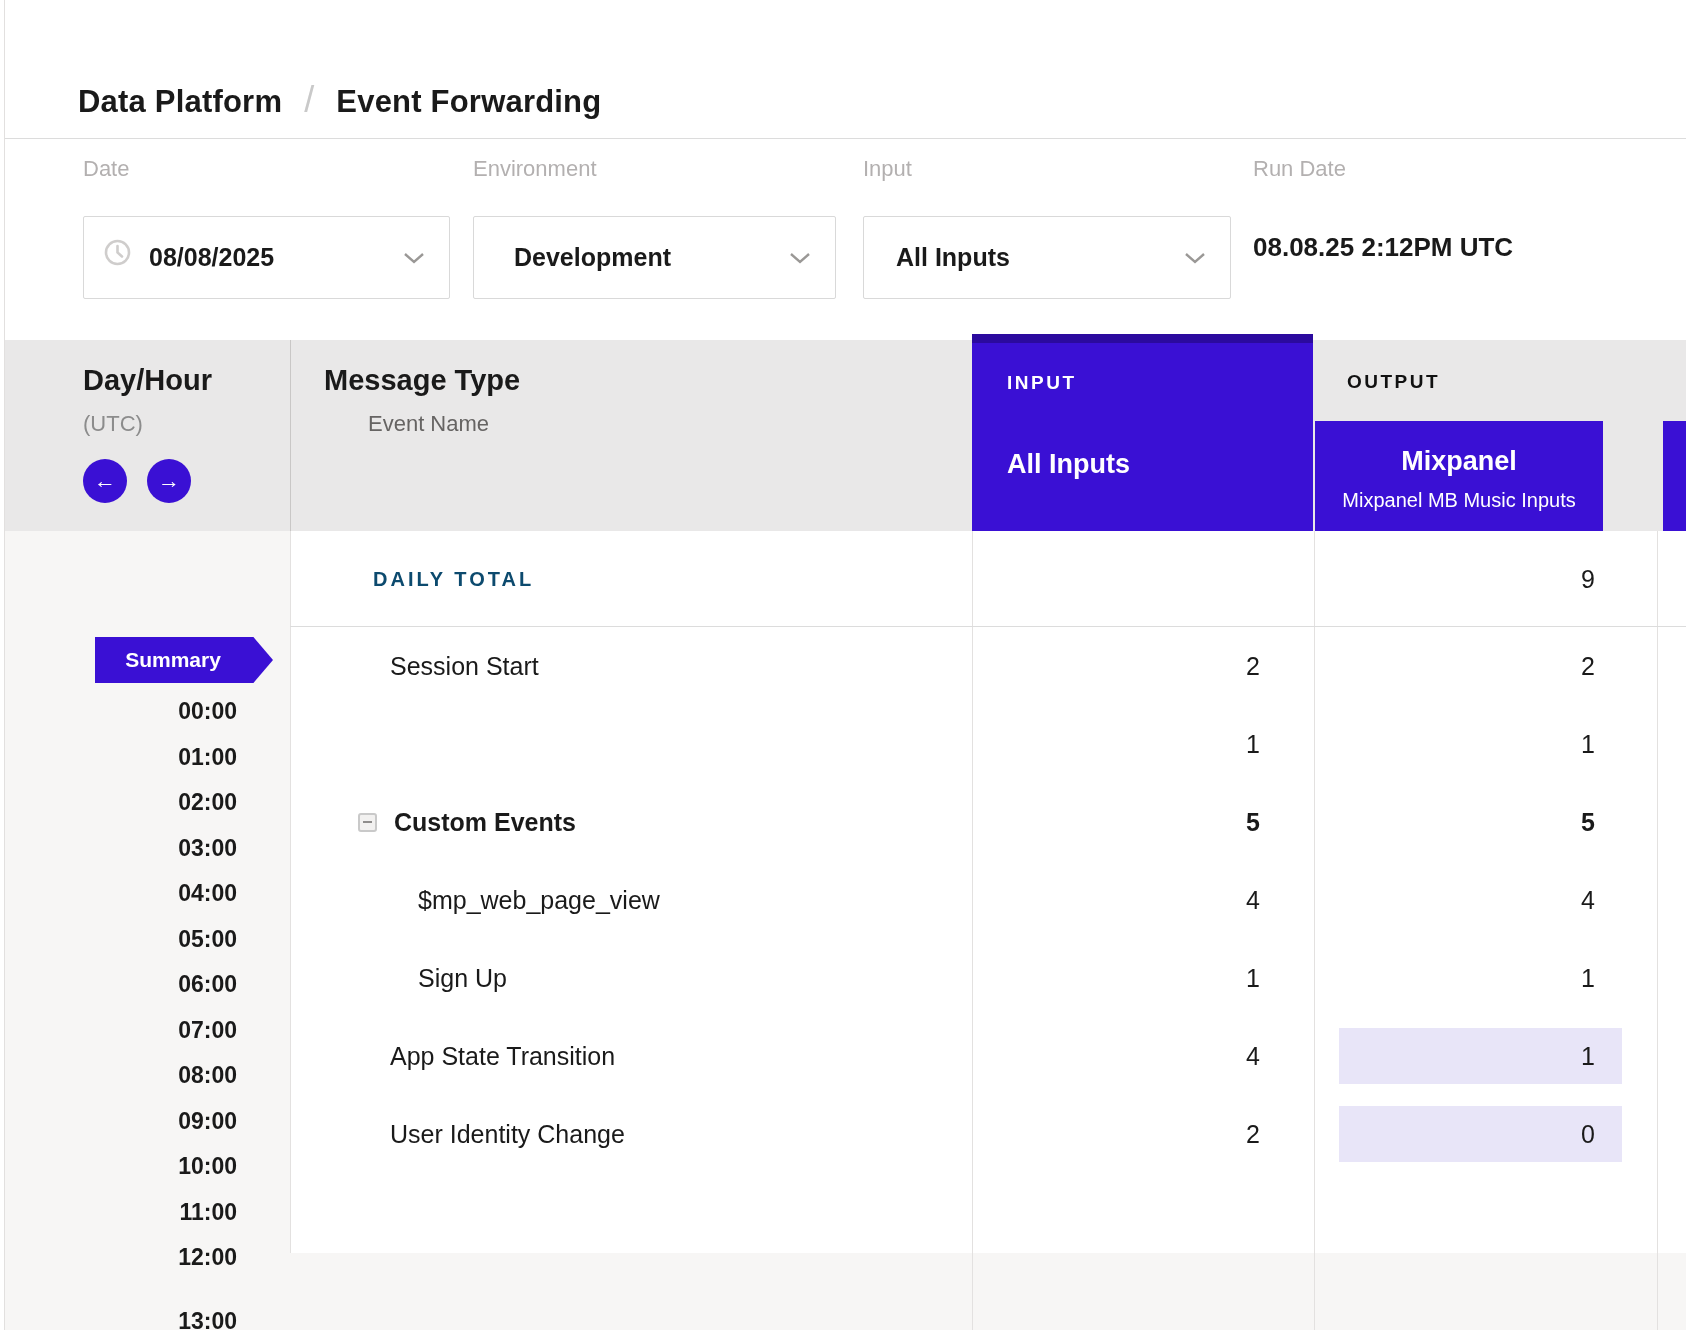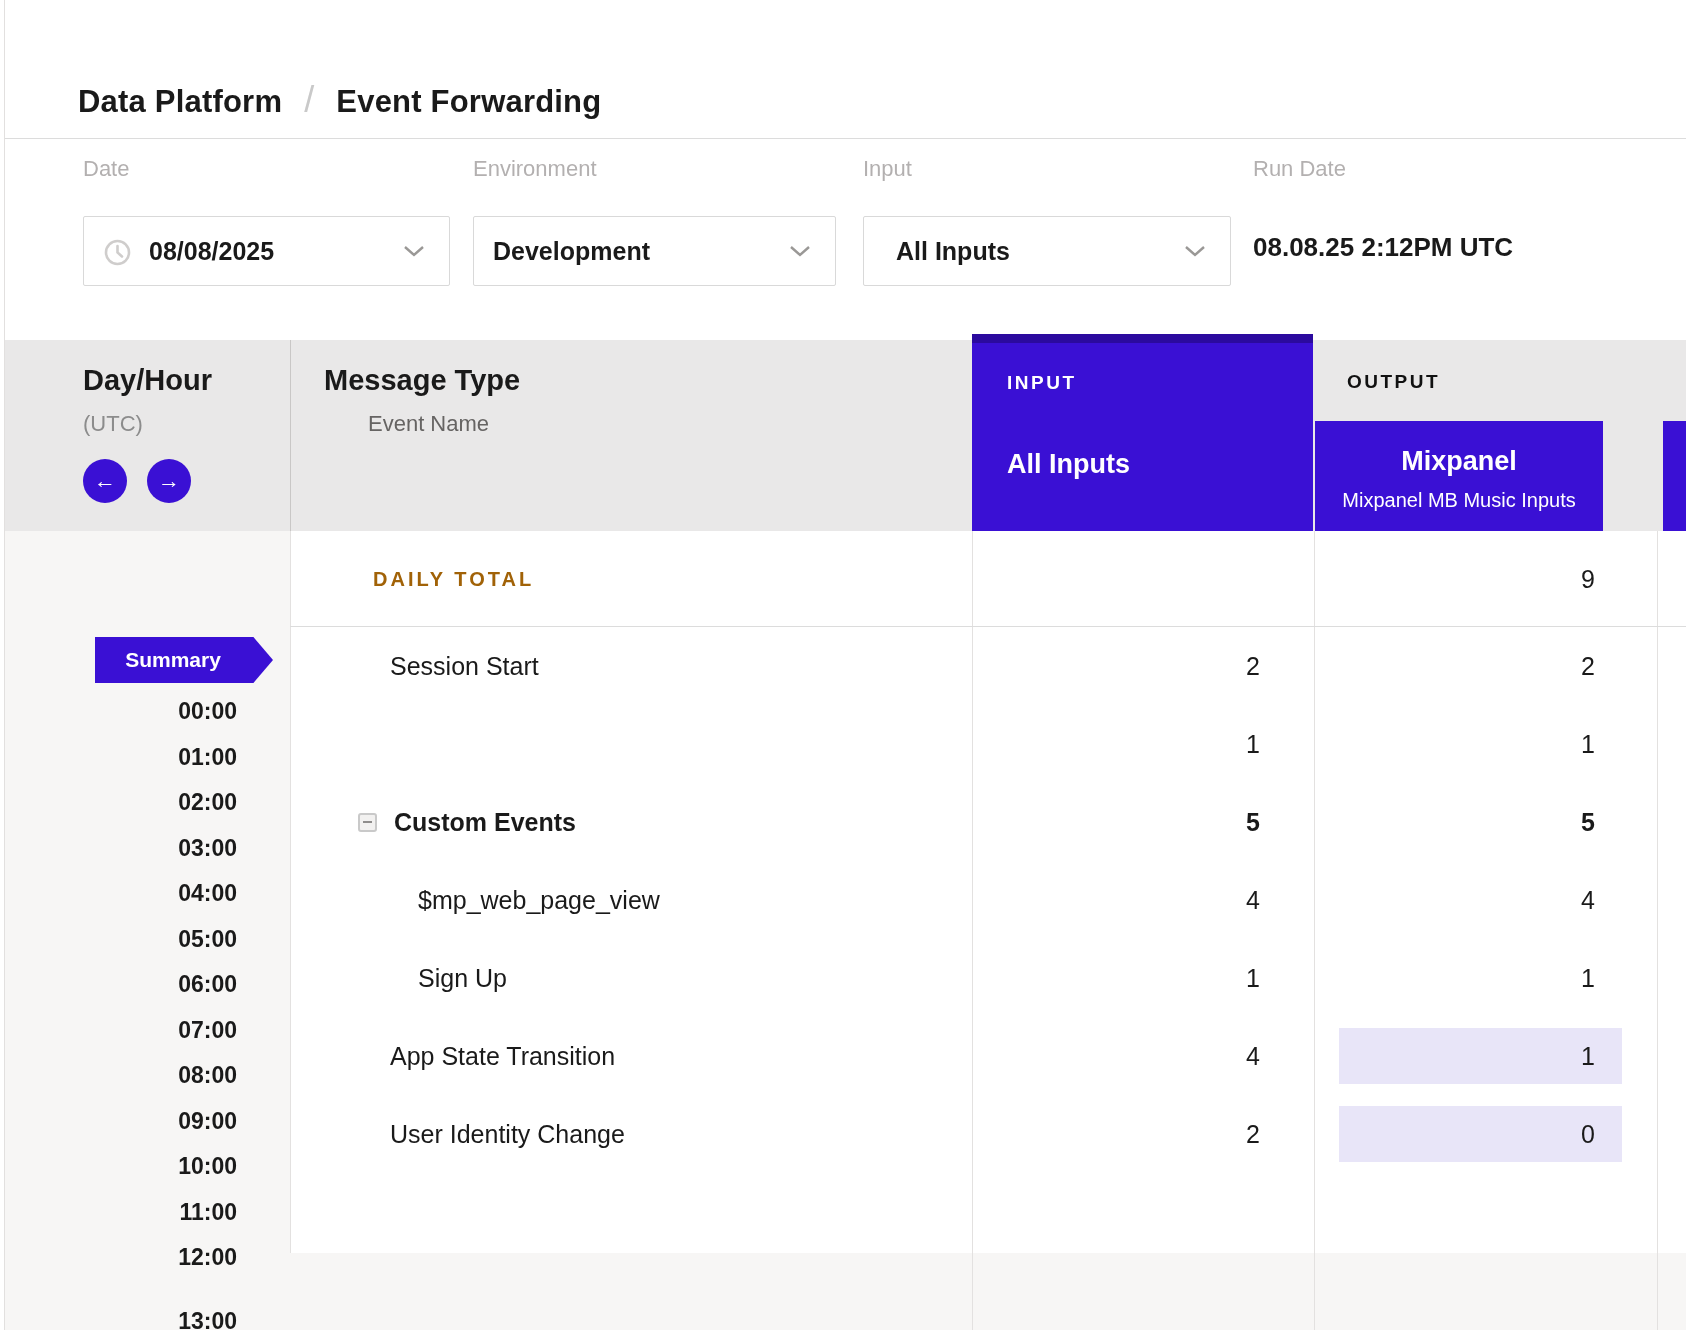--- a/index.html
+++ b/index.html
@@ -13,21 +13,21 @@
   
   .page-left-border{left:4px;top:0;width:1px;height:1330px;background:#e2e0df;}
 
   
   .breadcrumb{left:78px;top:36px;height:44px;display:flex;align-items:center;font-size:31px;font-weight:600;letter-spacing:.2px;margin-top:44px;}
   .crumb-sep{color:#c9c9c9;font-weight:400;font-size:36px;margin:0 22px;transform:translateY(-2px);}
   .header-divider{left:5px;top:138px;width:1681px;height:1px;background:#dcdcdc;}
 
   
   .filter-label{top:156px;font-size:22px;color:#b3b0b0;}
-  .filter-box{top:216px;height:70px;background:#fff;border:1px solid #d9d9d9;border-radius:2px;box-sizing:border-box;display:flex;align-items:center;gap:25px;}
+  .filter-box{top:216px;height:83px;background:#fff;border:1px solid #d9d9d9;border-radius:2px;box-sizing:border-box;display:flex;align-items:center;gap:25px;}
   .filter-value{font-size:25px;font-weight:700;color:#1a1a1a;}
   .chevron{margin-left:auto;margin-right:24px;flex:0 0 auto;}
   .rundate-value{top:232px;left:1253px;font-size:26px;font-weight:700;}
 
   
   .band{left:5px;top:340px;width:1681px;height:191px;background:#e9e8e8;}
   .dayhour-title{left:83px;top:364px;font-size:29px;font-weight:700;}
   .dayhour-sub{left:83px;top:411px;font-size:22px;color:#8c8c8c;}
   .nav-btn{top:459px;width:44px;height:44px;border-radius:50%;background:#3a10d4;color:#fff;
            display:flex;align-items:center;justify-content:center;font-size:22px;font-weight:700;}
@@ -50,21 +50,21 @@
   .divider-v{width:1px;background:#e3e1e0;}
   .summary-badge{left:95px;top:637px;width:178px;height:46px;background:#3a10d4;color:#fff;
     display:flex;align-items:center;justify-content:center;padding-right:22px;box-sizing:border-box;
     font-size:21px;font-weight:700;
     clip-path:polygon(0 0,89% 0,100% 50%,89% 100%,0 100%);}
   .hour{left:0;width:237px;height:26px;text-align:right;font-size:23px;font-weight:700;color:#1a1a1a;}
 
   
   .dtotal-row{left:290px;top:531px;width:1396px;height:96px;}
   .dtotal-label{position:absolute;left:83px;top:0;height:96px;display:flex;align-items:center;
-    font-size:20px;font-weight:700;letter-spacing:3px;color:#a16207;}
+    font-size:20px;font-weight:700;letter-spacing:3px;color:#0c4a6e;}
   .dtotal-border{left:290px;top:626px;width:1396px;height:1px;background:#dcdcdc;}
 
   .row{left:290px;width:1396px;height:78px;}
   .row-label{position:absolute;left:100px;top:0;height:78px;display:flex;align-items:center;font-size:25px;}
   .row-label.child{left:128px;}
   .row-label.bold{font-weight:700;left:68px;}
   .collapse-box{width:19px;height:19px;border:2px solid #c9c9c9;border-radius:3px;box-sizing:border-box;
     margin-right:17px;position:relative;background:#f2f1f0;}
   .collapse-box::after{content:"";position:absolute;left:3px;top:6px;width:9px;height:2px;background:#8f8d8c;}
   .val{position:absolute;top:0;height:78px;display:flex;align-items:center;justify-content:flex-end;font-size:25px;}
@@ -97,21 +97,21 @@
       <path d="M13.5 7 v6.5 l4.5 4" fill="none" stroke="#cfcdcc" stroke-width="2.6" stroke-linecap="round"></path>
     </svg>
     <span class="filter-value" style="margin-left:65px">08/08/2025</span>
     <svg class="chevron" width="22" height="12" viewBox="0 0 22 12">
       <path d="M2 2 L11 10 L20 2" fill="none" stroke="#9a9896" stroke-width="2.4"></path>
     </svg>
   </div>
 
   <div class="abs filter-label" style="left:473px">Environment</div>
   <div class="abs filter-box" style="left:473px;width:363px">
-    <span class="filter-value" style="margin-left:19px">Development</span>
+    <span class="filter-value" style="margin-left:40px">Development</span>
     <svg class="chevron" width="22" height="12" viewBox="0 0 22 12">
       <path d="M2 2 L11 10 L20 2" fill="none" stroke="#9a9896" stroke-width="2.4"></path>
     </svg>
   </div>
 
   <div class="abs filter-label" style="left:863px">Input</div>
   <div class="abs filter-box" style="left:863px;width:368px">
     <span class="filter-value" style="margin-left:32px">All Inputs</span>
     <svg class="chevron" width="22" height="12" viewBox="0 0 22 12">
       <path d="M2 2 L11 10 L20 2" fill="none" stroke="#9a9896" stroke-width="2.4"></path>

